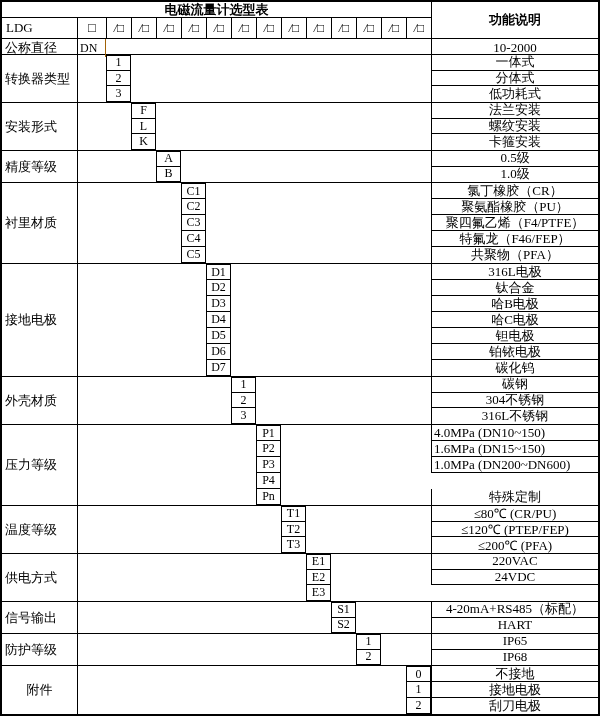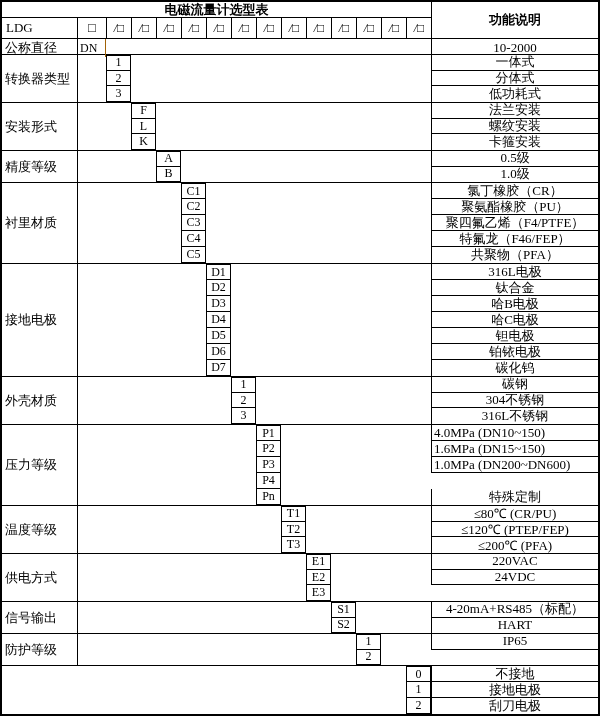--- a/index.html
+++ b/index.html
@@ -160,23 +160,25 @@
     <div class="code bt0" style="grid-column:12;grid-row:2">S2</div>
     <div class="desc" style="grid-row:1">4-20mA+RS485（标配）</div>
     <div class="desc bb0" style="grid-row:2">HART</div>
   </div>
 
   <div class="sec" style="height:32px;grid-template-rows:repeat(2,1fr)">
     <div class="cat">防护等级</div>
     <div class="code" style="grid-column:13;grid-row:1">1</div>
     <div class="code bt0" style="grid-column:13;grid-row:2">2</div>
     <div class="desc" style="grid-row:1">IP65</div>
+    <div class="desc bb0" style="grid-row:2">IP68</div>
   </div>
 
   <div class="sec" style="height:49px;grid-template-rows:repeat(3,1fr)">
+    <div class="cat center">附件</div>
     <div class="code" style="grid-column:15;grid-row:1">0</div>
     <div class="code bt0" style="grid-column:15;grid-row:2">1</div>
     <div class="code bt0" style="grid-column:15;grid-row:3">2</div>
     <div class="desc" style="grid-row:1">不接地</div>
     <div class="desc" style="grid-row:2">接地电极</div>
     <div class="desc bb0" style="grid-row:3">刮刀电极</div>
   </div>
 
 </div>
 

